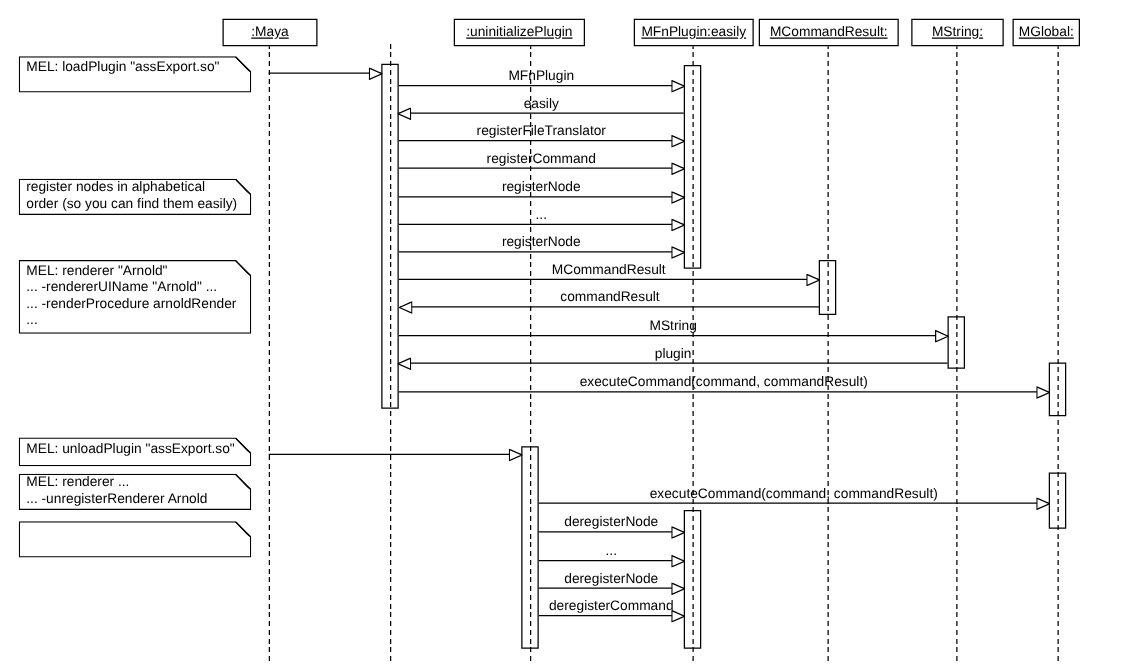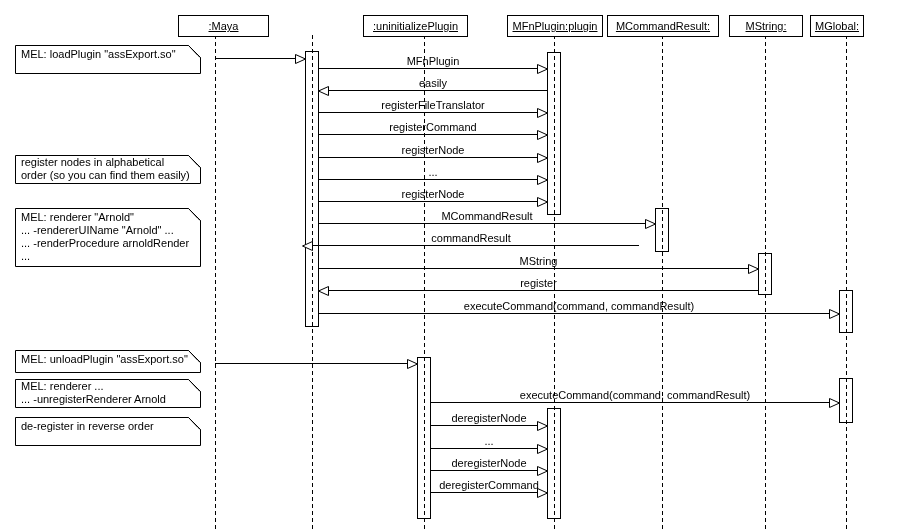--- a/index.html
+++ b/index.html
@@ -80,23 +80,23 @@
 <div class="diagram">
 
   <div class="dash" style="left:215px"></div>
   <div class="dash" style="left:312px"></div>
   <div class="dash" style="left:424px"></div>
   <div class="dash" style="left:554px"></div>
   <div class="dash" style="left:662px"></div>
   <div class="dash" style="left:765px"></div>
   <div class="dash" style="left:846px"></div>
 
-  <div class="head" style="left:178px;width:91px"><span>:Maya</span></div>
+  <div class="head" style="left:178px;width:76px"><span>:Maya</span></div>
   <div class="head" style="left:363px;width:105px"><span>:uninitializePlugin</span></div>
-  <div class="head" style="left:507px;width:96px"><span>MFnPlugin:plugin</span></div>
+  <div class="head" style="left:507px;width:96px"><span>MFnPlugin:easily</span></div>
   <div class="head" style="left:607px;width:112px"><span>MCommandResult:</span></div>
   <div class="head" style="left:729px;width:74px"><span>MString:</span></div>
   <div class="head" style="left:810px;width:54px"><span>MGlobal:</span></div>
 
   <div class="bar" style="left:305px;top:51px;height:276px"></div>
   <div class="bar" style="left:417px;top:357px;height:162px"></div>
   <div class="bar" style="left:547px;top:52px;height:163px"></div>
   <div class="bar" style="left:547px;top:408px;height:111px"></div>
   <div class="bar" style="left:655px;top:208px;height:44px"></div>
   <div class="bar" style="left:758px;top:253px;height:42px"></div>
@@ -149,34 +149,34 @@
     <svg class="ah r" width="11" height="10">
         <polygon points="0.5,0.5 10.5,5 0.5,9.5" fill="#fff" stroke="#000"></polygon>
       </svg>
   </div>
   <div class="msg" style="left:319px;top:223px;width:336px">
     <div class="msg-label">MCommandResult</div>
     <svg class="ah r" width="11" height="10">
         <polygon points="0.5,0.5 10.5,5 0.5,9.5" fill="#fff" stroke="#000"></polygon>
       </svg>
   </div>
-  <div class="msg" style="left:303px;top:245px;width:336px">
+  <div class="msg" style="left:320px;top:245px;width:336px">
     <div class="msg-label">commandResult</div>
     <svg class="ah l" width="11" height="10">
         <polygon points="10.5,0.5 0.5,5 10.5,9.5" fill="#fff" stroke="#000"></polygon>
       </svg>
   </div>
   <div class="msg" style="left:319px;top:268px;width:439px">
     <div class="msg-label">MString</div>
     <svg class="ah r" width="11" height="10">
         <polygon points="0.5,0.5 10.5,5 0.5,9.5" fill="#fff" stroke="#000"></polygon>
       </svg>
   </div>
   <div class="msg" style="left:319px;top:290px;width:439px">
-    <div class="msg-label">register</div>
+    <div class="msg-label">plugin</div>
     <svg class="ah l" width="11" height="10">
         <polygon points="10.5,0.5 0.5,5 10.5,9.5" fill="#fff" stroke="#000"></polygon>
       </svg>
   </div>
   <div class="msg" style="left:319px;top:313px;width:520px">
     <div class="msg-label">executeCommand(command, commandResult)</div>
     <svg class="ah r" width="11" height="10">
         <polygon points="0.5,0.5 10.5,5 0.5,9.5" fill="#fff" stroke="#000"></polygon>
       </svg>
   </div>
@@ -223,21 +223,21 @@
       </svg>
   </div>
 
   <div class="note" style="left:15px;top:45px;width:186px;height:29px">
     <svg width="186" height="29">
       <path d="M0.5,0.5 H173.5 L185.5,12.5 V28.5 H0.5 Z" fill="#fff" stroke="#000"></path>
       <path d="M173.5,0.5 L183,10.5 L185.5,12.5" fill="none" stroke="#000"></path>
     </svg>
     <div class="note-text">MEL: loadPlugin "assExport.so"</div>
   </div>
-  <div class="note" style="left:15px;top:155px;width:186px;height:15px">
+  <div class="note" style="left:15px;top:143px;width:186px;height:15px">
     <svg width="186" height="29">
       <path d="M0.5,0.5 H173.5 L185.5,12.5 V28.5 H0.5 Z" fill="#fff" stroke="#000"></path>
       <path d="M173.5,0.5 L183,10.5 L185.5,12.5" fill="none" stroke="#000"></path>
     </svg>
     <div class="note-text" style="top:1px">register nodes in alphabetical
 order (so you can find them easily)</div>
   </div>
   <div class="note" style="left:15px;top:208px;width:186px;height:59px">
     <svg width="186" height="59">
       <path d="M0.5,0.5 H173.5 L185.5,12.5 V58.5 H0.5 Z" fill="#fff" stroke="#000"></path>
@@ -261,16 +261,15 @@
       <path d="M173.5,0.5 L183,10.5 L185.5,12.5" fill="none" stroke="#000"></path>
     </svg>
     <div class="note-text" style="top:1px">MEL: renderer ...
 ... -unregisterRenderer Arnold</div>
   </div>
   <div class="note" style="left:15px;top:417px;width:186px;height:29px">
     <svg width="186" height="29">
       <path d="M0.5,0.5 H173.5 L185.5,12.5 V28.5 H0.5 Z" fill="#fff" stroke="#000"></path>
       <path d="M173.5,0.5 L183,10.5 L185.5,12.5" fill="none" stroke="#000"></path>
     </svg>
-    <div class="note-text">de-register in reverse order</div>
   </div>
 
 </div>
 
 </body></html>

